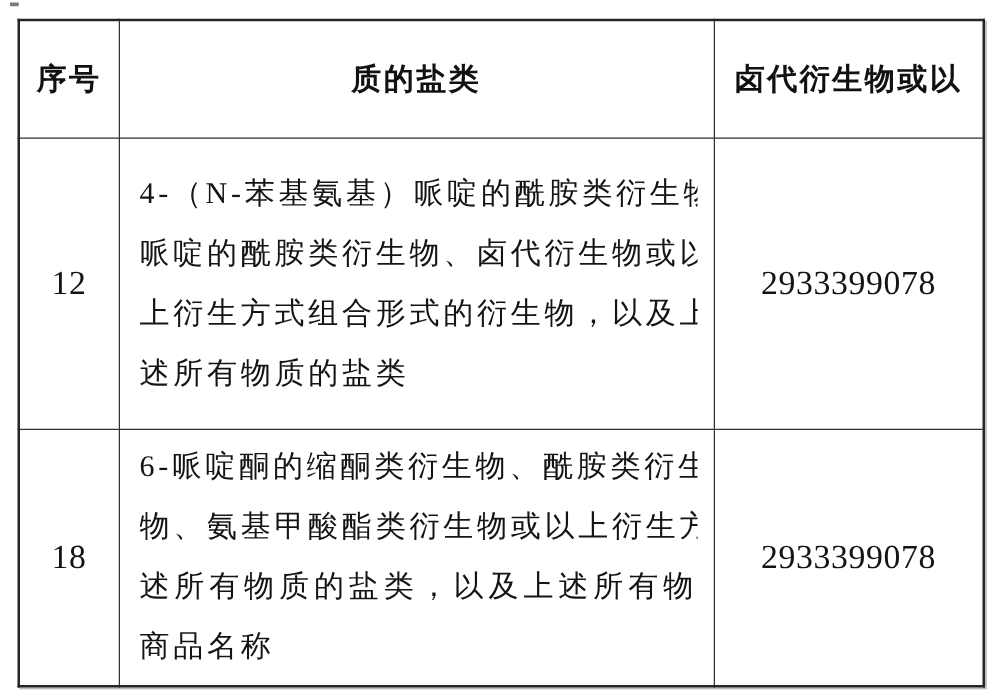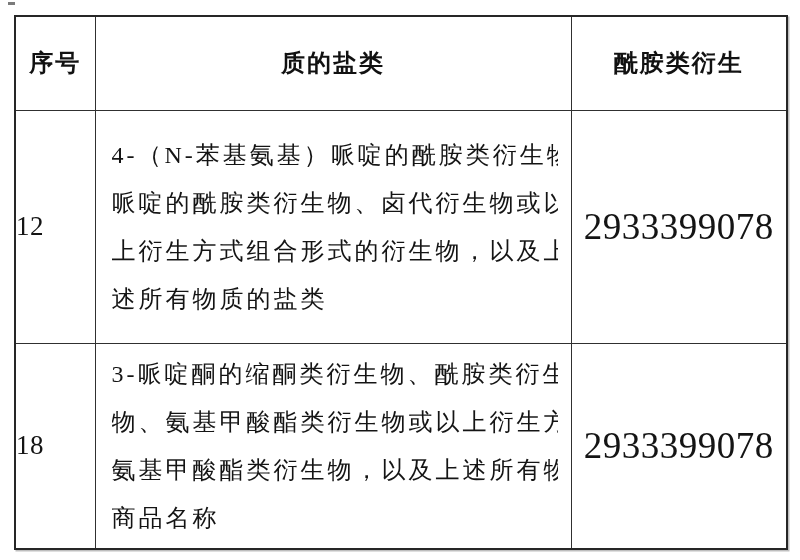--- a/index.html
+++ b/index.html
@@ -52,21 +52,21 @@
   th {
     font-size: 24px;
     font-weight: bold;
     text-align: center;
     vertical-align: middle;
     letter-spacing: 2px;
     color: #111111;
   }
   td.cell-index {
     font-size: 27px;
-    text-align: left;
+    text-align: center;
     vertical-align: middle;
     letter-spacing: 0.5px;
   }
   td.cell-name {
     vertical-align: middle;
     padding: 0 13px 0 16px;
   }
   .name-line {
     font-size: 24px;
     line-height: 48px;
@@ -75,21 +75,21 @@
     text-align: justify;
     text-align-last: justify;
     text-justify: inter-character;
     overflow: hidden;
   }
   .name-line.last {
     text-align: center;
     text-align-last: left;
   }
   td.cell-code {
-    font-size: 37px;
+    font-size: 27px;
     text-align: center;
     vertical-align: middle;
     letter-spacing: 0.5px;
   }
 </style>
 </head>
 <body>
 
 <div class="page">
   <div class="speck"></div>
@@ -97,39 +97,39 @@
   <table class="customs-table">
     <colgroup>
       <col class="col-index">
       <col class="col-name">
       <col class="col-code">
     </colgroup>
     <thead>
       <tr class="header-row">
         <th>序号</th>
         <th>质的盐类</th>
-        <th>酰胺类衍生</th>
+        <th>卤代衍生物或以</th>
       </tr>
     </thead>
     <tbody id="table-body">
         <tr class="data-row">
           <td class="cell-index">12</td>
           <td class="cell-name">
             <div class="name-line">4-（N-苯基氨基）哌啶的酰胺类衍生物、</div>
             <div class="name-line">哌啶的酰胺类衍生物、卤代衍生物或以</div>
             <div class="name-line">上衍生方式组合形式的衍生物，以及上</div>
             <div class="name-line last">述所有物质的盐类</div>
           </td>
           <td class="cell-code">2933399078</td>
         </tr>
         <tr class="data-row">
           <td class="cell-index">18</td>
           <td class="cell-name">
-            <div class="name-line">3-哌啶酮的缩酮类衍生物、酰胺类衍生</div>
+            <div class="name-line">6-哌啶酮的缩酮类衍生物、酰胺类衍生</div>
             <div class="name-line">物、氨基甲酸酯类衍生物或以上衍生方</div>
-            <div class="name-line">氨基甲酸酯类衍生物，以及上述所有物</div>
+            <div class="name-line">述所有物质的盐类，以及上述所有物</div>
             <div class="name-line last">商品名称</div>
           </td>
           <td class="cell-code">2933399078</td>
         </tr>
       </tbody>
   </table>
 </div>
 
 </body></html>

